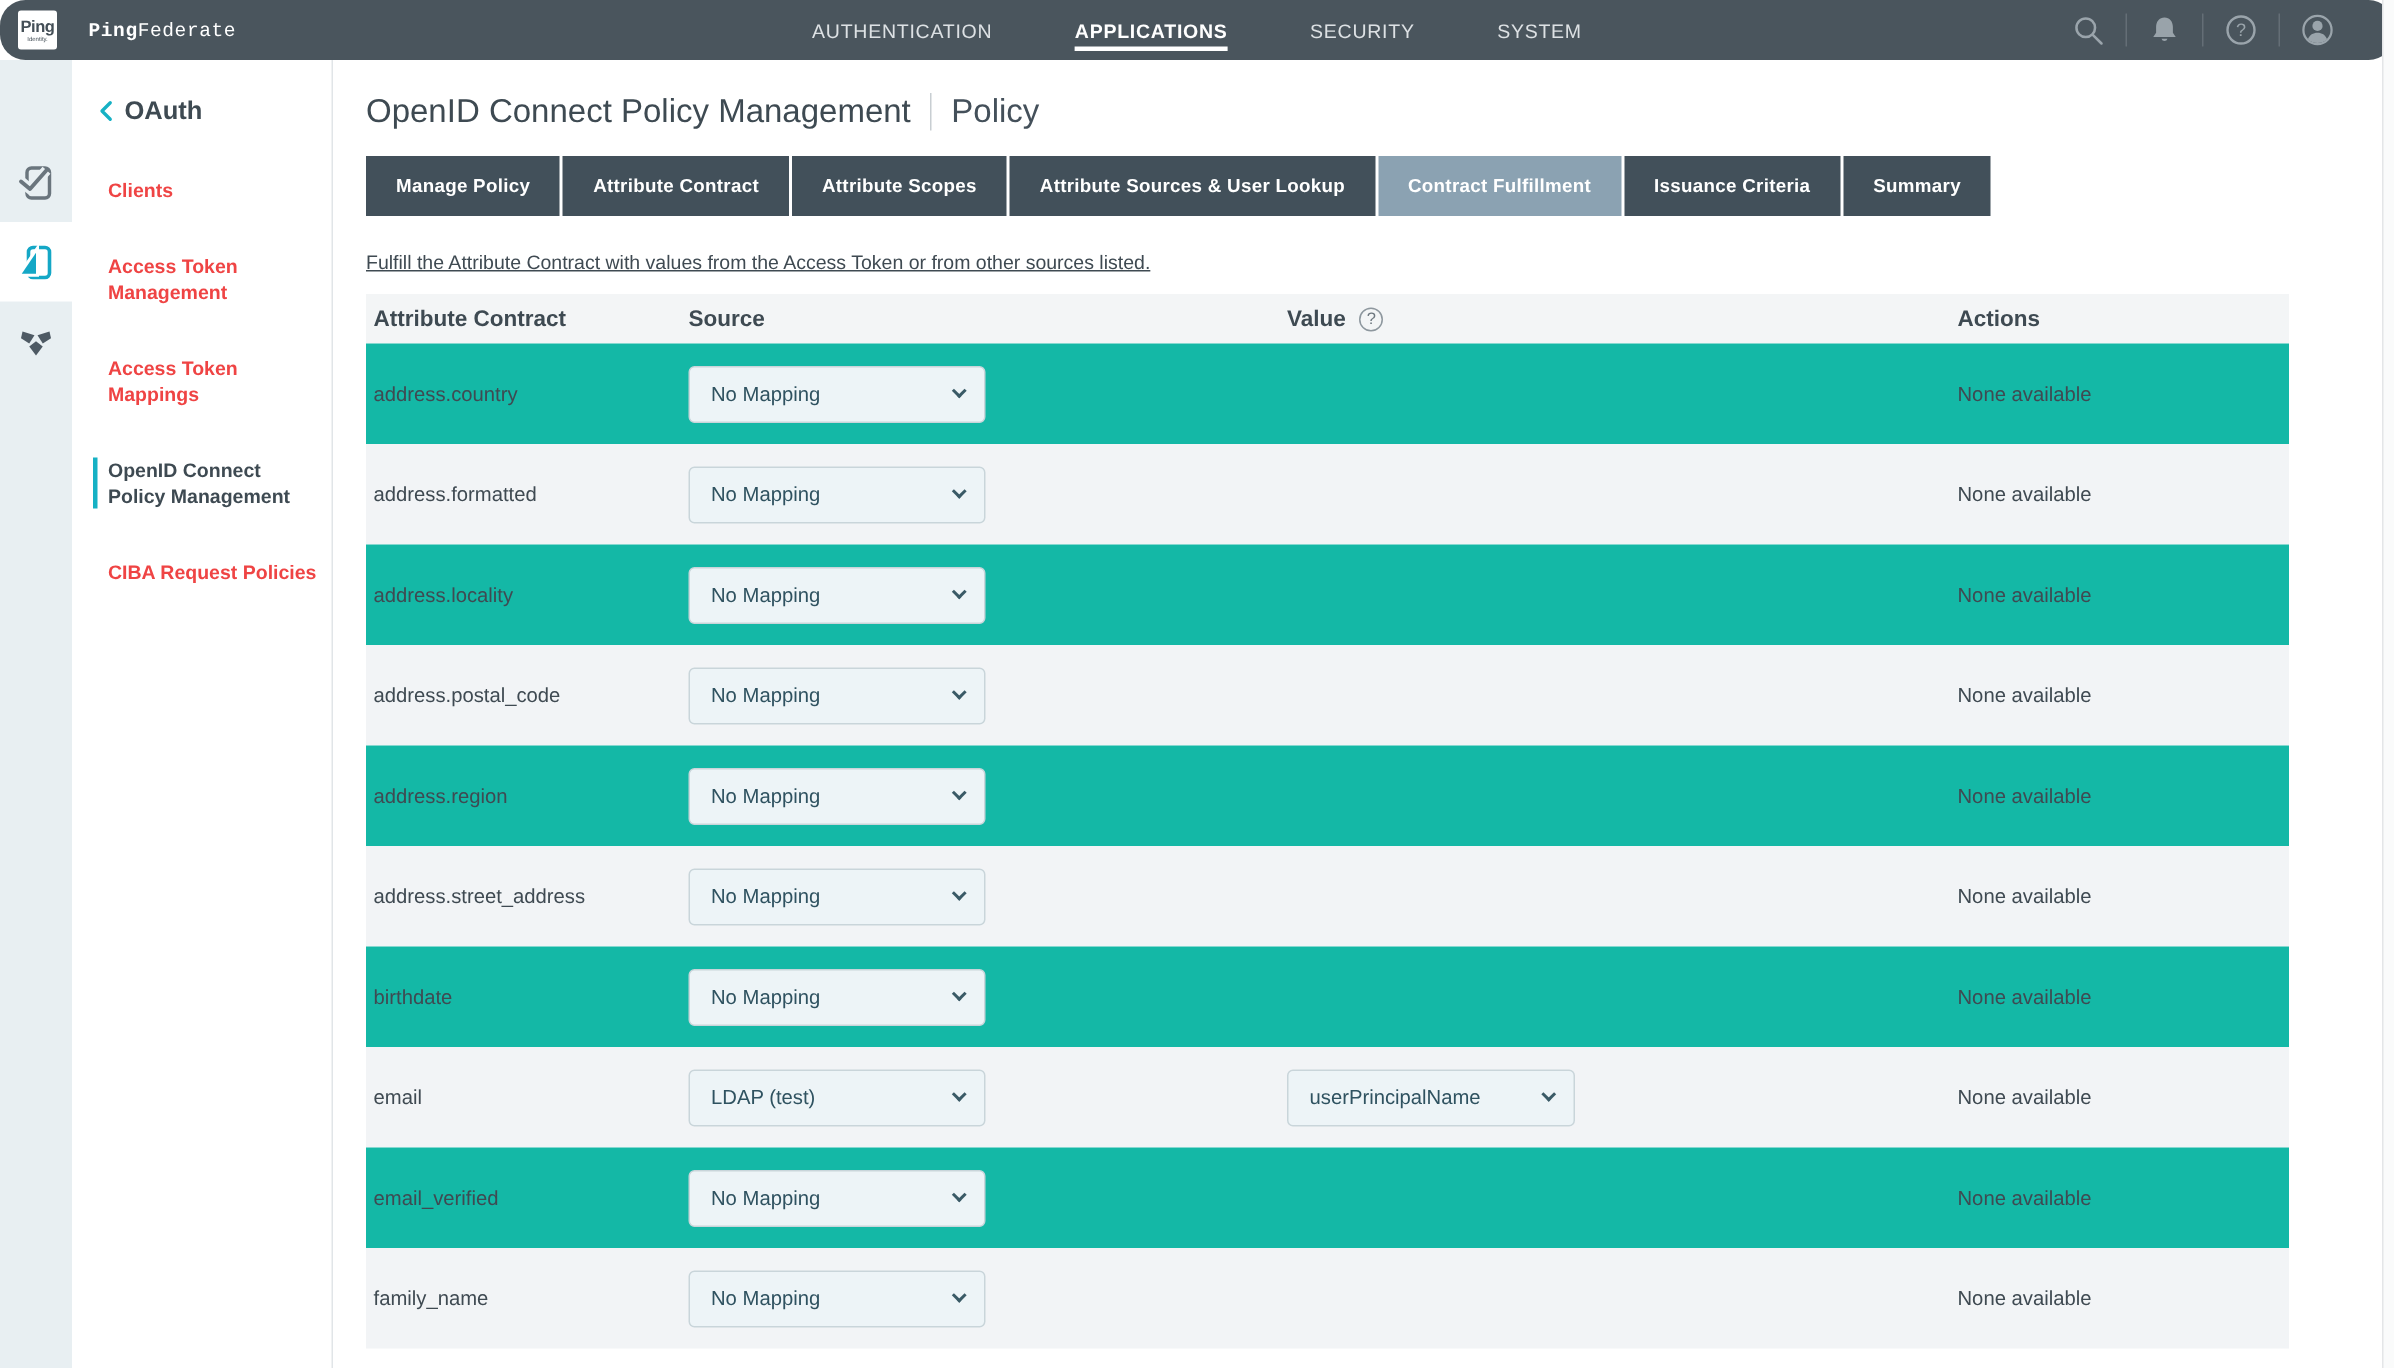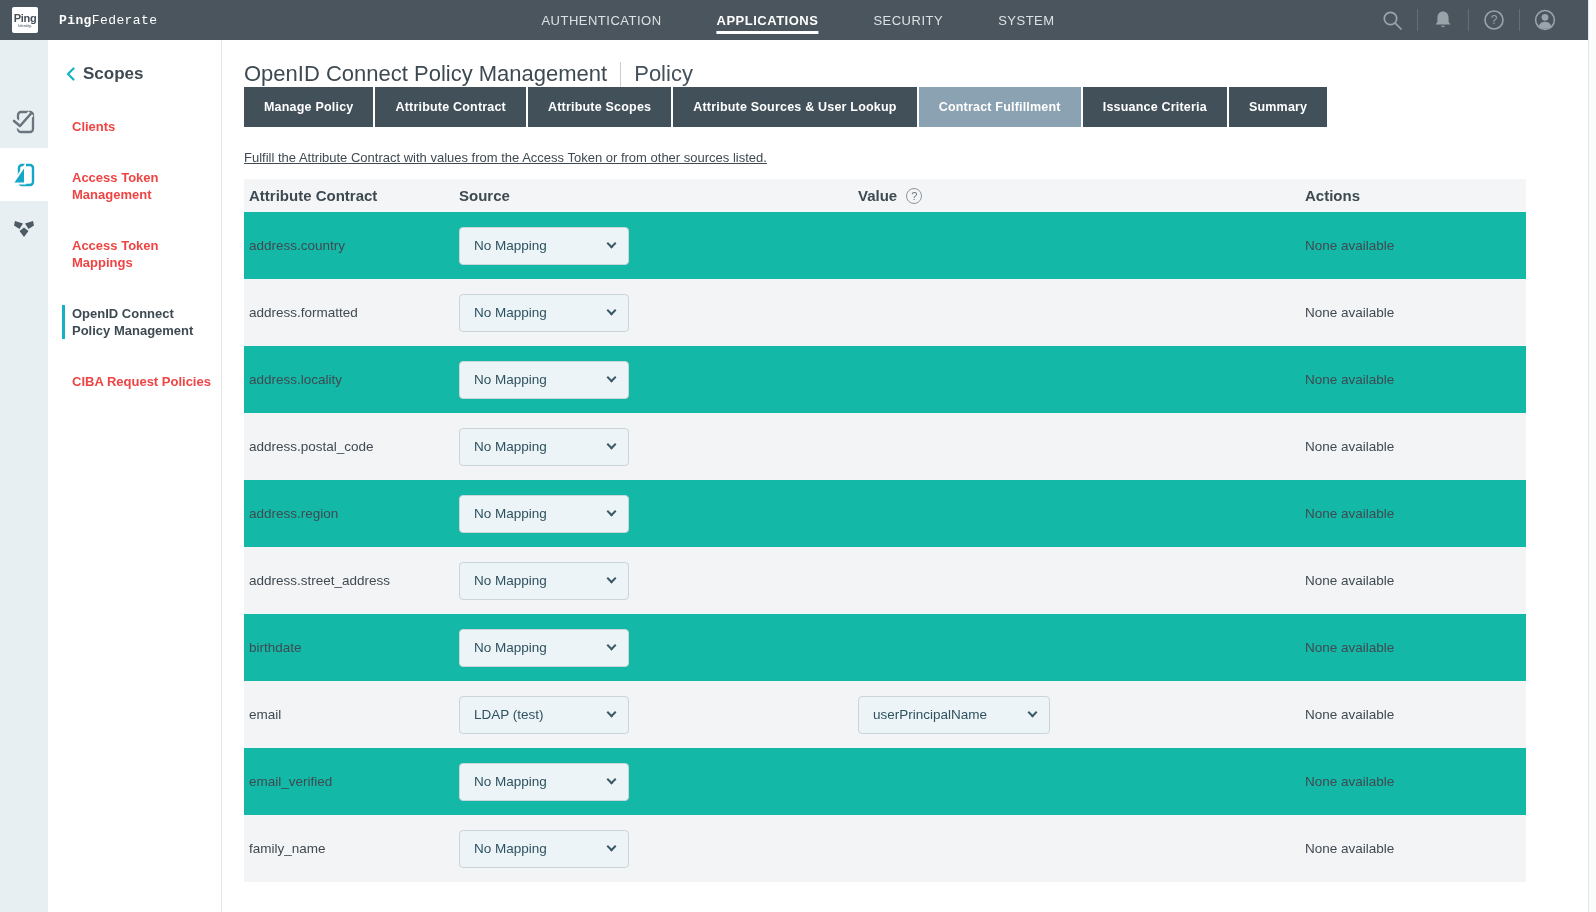--- a/index.html
+++ b/index.html
@@ -2,21 +2,21 @@
 <html><head>
 <meta charset="utf-8">
 <style>
   * { margin:0; padding:0; box-sizing:border-box; }
   html,body { background:#ffffff; }
   body { font-family:"Liberation Sans", sans-serif; }
   .app { position:relative; width:1596px; height:912px; background:#fff; overflow:hidden; }
 
   
   .top-header { position:absolute; left:0; top:0; width:100%; height:40px; background:#4a555d;
-    display:flex; align-items:center; padding:0 26px 0 12px; z-index:5; }
+    display:flex; align-items:center; padding:0 26px 0 12px; z-index:5;border-radius:17px; }
   .logo-box { width:26px; height:26px; background:#fff; border-radius:2px; display:flex; flex-direction:column;
     align-items:center; justify-content:center; cursor:pointer; flex:0 0 auto; }
   .logo-main { font-size:11px; font-weight:bold; color:#444f57; line-height:10px; letter-spacing:-0.3px; }
   .logo-sub { font-size:4px; color:#444f57; line-height:5px; }
   .brand { color:#fff; font-size:13px; margin-left:21px; letter-spacing:0.4px; white-space:nowrap;font-family:Liberation Mono, monospace; }
   .brand b { font-weight:bold; }
   .top-nav { position:absolute; left:50%; top:0; transform:translateX(-50%); height:40px;
     display:flex; align-items:center; gap:55px; }
   .nav-item { color:#dde1e4; font-size:13px; letter-spacing:0.5px; cursor:pointer;
     padding-bottom:3px; border-bottom:3px solid transparent; margin-bottom:-6px; }
@@ -46,42 +46,42 @@
   .side-item.active { border-left-color:#16b1c4; color:#3e4a52; }
 
   
   .content { position:absolute; left:222px; top:40px; right:8px; bottom:0; background:#fff;
     padding:21px 0 0 22px; overflow:hidden; }
   .title-row { display:flex; align-items:center; }
   .page-title { font-size:22px; font-weight:400; color:#3e4a52; }
   .title-divider { width:1px; height:25px; background:#c8ced2; margin:0 13px; }
   .page-subtitle { font-size:22px; font-weight:400; color:#44505a; }
 
-  .tabs { display:flex; }
+  .tabs { display:flex; margin-top:17px; }
   .tab { background:#42505a; color:#fff; font-size:12.5px; font-weight:600; letter-spacing:0.2px;
     height:40px; line-height:40px; padding:0 20px; margin-right:2px; cursor:pointer; white-space:nowrap; }
   .tab.active { background:#8ba2b2; }
 
   .instruction { margin-top:23px; font-size:13px; color:#3f4a52;text-decoration:underline; }
 
   
   .table { margin-top:14px; width:1282px; }
   .t-header { display:flex; align-items:center; height:33px; background:#f3f5f6;
     font-size:15px; font-weight:bold; color:#3e4a52; }
   .col { display:flex; align-items:center; }
   .c-attr { width:215px; padding-left:5px; }
   .c-source { width:399px; }
   .c-value { width:447px; }
   .c-actions { flex:1; }
   .help-circle { width:16px; height:16px; border:1px solid #8d979e; border-radius:50%;
     display:inline-flex; align-items:center; justify-content:center; font-size:11px; font-weight:400;
     color:#6d777f; margin-left:9px; cursor:pointer; }
   .t-row { display:flex; align-items:center; height:67px; font-size:13.5px; color:#3f4a52; background:#14b8a6; }
   .t-row.alt { background:#f2f4f6; }
-  .select { display:flex; align-items:center; justify-content:space-between; width:170px; height:38px;
+  .select { display:flex; align-items:center; justify-content:space-between; width:198px; height:38px;
     background:#edf4f7; border:1px solid #c9d5da; border-radius:4px; padding:0 13px 0 14px;
     color:#2f5260; font-size:13.5px; cursor:pointer; }
   .c-value .select { width:192px;gap:14px; }
   .chev { width:7px; height:7px; border-right:2px solid #3a5a66; border-bottom:2px solid #3a5a66;
     transform:rotate(45deg); margin-top:-4px; flex:0 0 auto; }
   .actions-text { color:#3f4a52; }
 </style>
 </head>
 <body>
 
@@ -158,21 +158,21 @@
         </g>
       </svg>
     </div>
   </div>
 
   <div class="sidebar">
     <div class="oauth-header">
       <svg width="9" height="14" viewBox="0 0 9 14" fill="none">
         <path d="M7.5 1.5L2 7l5.5 5.5" stroke="#16b1c4" stroke-width="2.2" stroke-linecap="round" stroke-linejoin="round"></path>
       </svg>
-      <span class="oauth-label">Scopes</span>
+      <span class="oauth-label">OAuth</span>
     </div>
     <div class="side-items" id="side-items">
         <div class="side-item">Clients</div>
         <div class="side-item">Access Token Management</div>
         <div class="side-item">Access Token Mappings</div>
         <div class="side-item active">OpenID Connect Policy Management</div>
         <div class="side-item">CIBA Request Policies</div>
       </div>
   </div>
 

